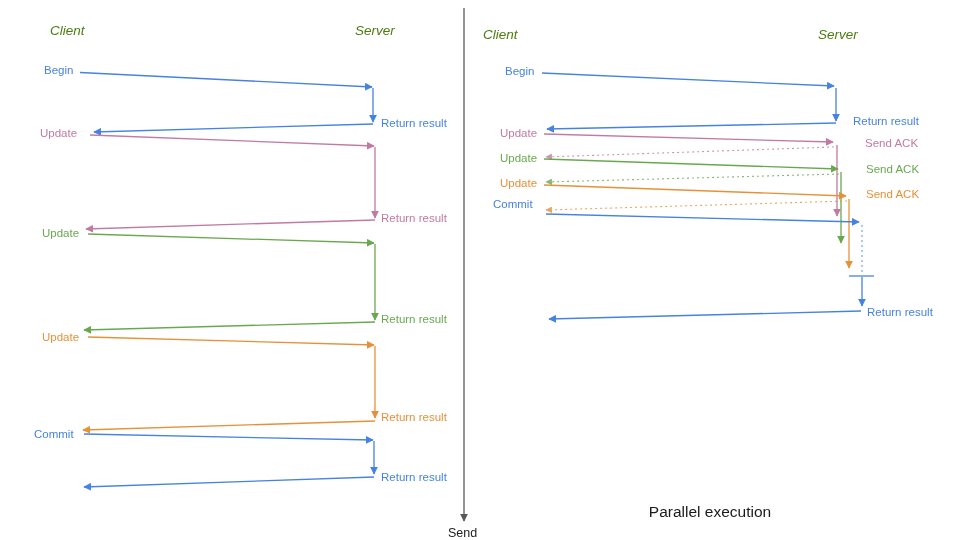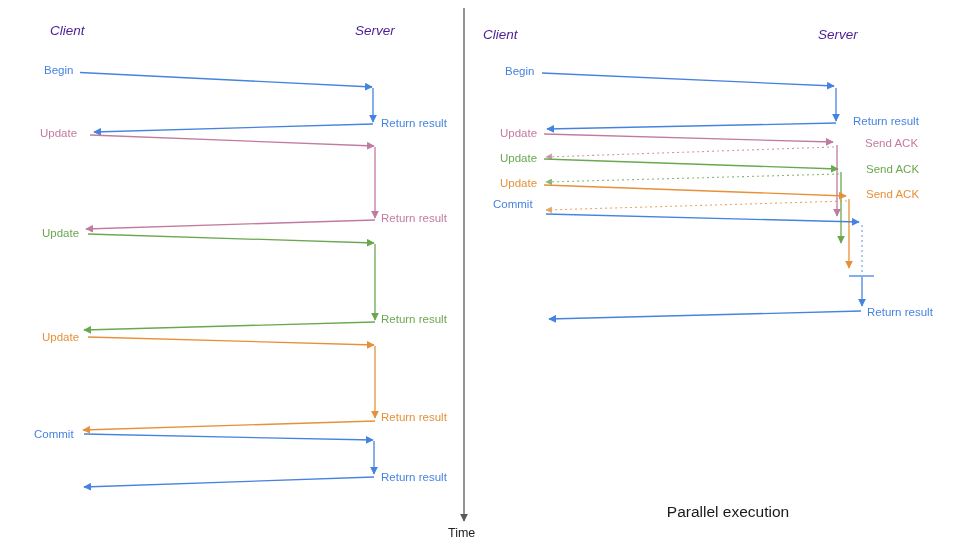--- a/index.html
+++ b/index.html
@@ -1,20 +1,20 @@
 <!DOCTYPE html>
 <html><head>
 <meta charset="utf-8">
 <style>
   html,body{margin:0;padding:0;background:#fff;}
   #stage{position:relative;width:960px;height:540px;background:#fff;overflow:hidden;
          font-family:"Liberation Sans",sans-serif;}
   #diagram-svg{position:absolute;left:0;top:0;}
   #diagram-svg text{font-family:"Liberation Sans",sans-serif;font-size:11.5px;}
-  .hdr{position:absolute;font-style:italic;font-size:13.5px;color:#4c1d95;white-space:nowrap;}
+  .hdr{position:absolute;font-style:italic;font-size:13.5px;color:#4d7c0f;white-space:nowrap;}
   .caption{position:absolute;width:300px;text-align:center;font-size:15.5px;color:#1a1a1a;white-space:nowrap;}
   .time-label{position:absolute;font-size:12.5px;color:#222;white-space:nowrap;}
 </style>
 </head>
 <body>
 
 <div id="stage">
   <svg id="diagram-svg" width="960" height="540" viewBox="0 0 960 540">
       <defs>
         <marker id="arr-blue" viewBox="0 0 10 10" refX="9" refY="5" markerWidth="6" markerHeight="6" orient="auto-start-reverse">
@@ -86,16 +86,16 @@
       <text x="866" y="198" fill="#e69138">Send ACK</text>
       <text x="493" y="208" fill="#4683e0">Commit</text>
       <text x="867" y="316" fill="#4683e0">Return result</text>
     </svg>
 
   <div class="hdr" style="left:50px;top:23px;">Client</div>
   <div class="hdr" style="left:355px;top:23px;">Server</div>
   <div class="hdr" style="left:483px;top:27px;">Client</div>
   <div class="hdr" style="left:818px;top:27px;">Server</div>
 
-  <div class="caption" style="left:578px;top:503px;">Parallel execution</div>
+  <div class="caption" style="left:560px;top:503px;">Parallel execution</div>
 
-  <div class="time-label" style="left:448px;top:526px;">Time</div>
+  <div class="time-label" style="left:448px;top:526px;">Send</div>
 </div>
 
 </body></html>

